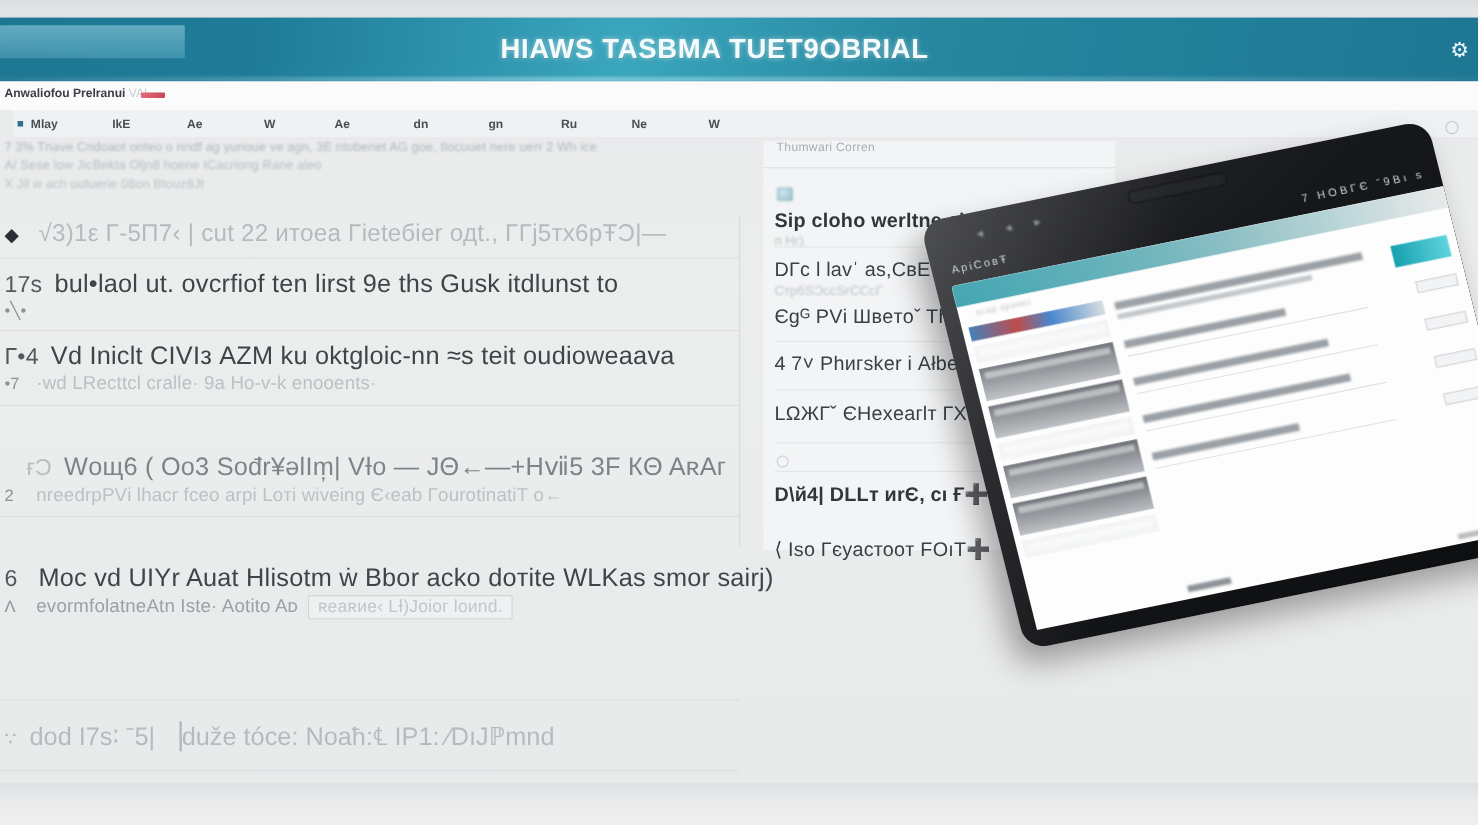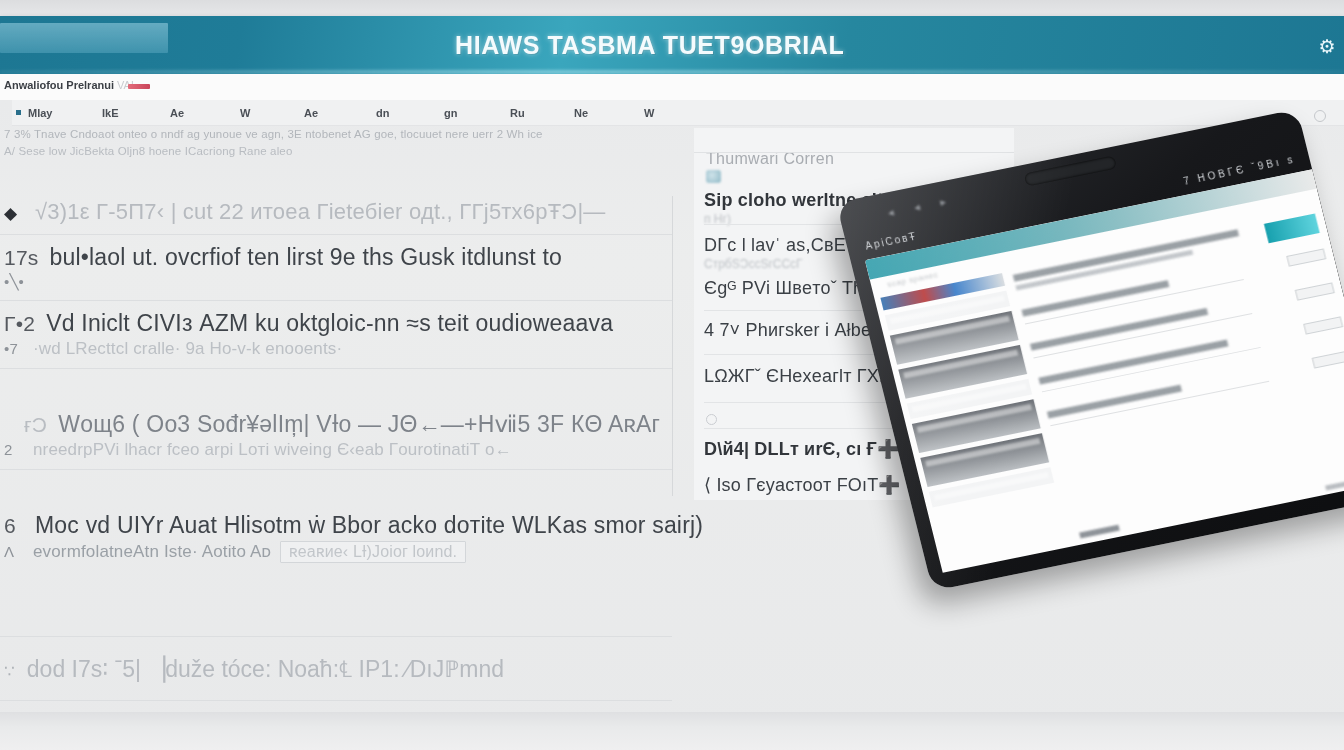--- a/index.html
+++ b/index.html
@@ -151,22 +151,22 @@
   }
 
   .row-spacer { height:34px; border-top:1px solid #dcdee0; }
 
   
   .right-panel {
     position: absolute; left: 694px; top: 128px; width: 320px; height: 372px;
     background: #f3f4f5;
   }
   .rp-title {
-    position:absolute; left:12px; top:22px;
-    font-size: 16px; color:#a8acb1; letter-spacing:.3px;
+    position:absolute; left:12px; top:0;
+    font-size: 11px; color:#a8acb1; letter-spacing:.3px;
     filter: blur(.7px); white-space:nowrap;
   }
   .rp-divider {
     position:absolute; left:0; top:24px; width:320px; height:1px; background:#e0e2e4;
   }
   .rp-badge {
     position:absolute; left:12px; top:42px; width:15px; height:13px;
     border-radius:3px;
     background: radial-gradient(circle at 40% 40%, #cfe3ea, #8fb9c6);
     filter: blur(.8px);
@@ -327,20 +327,21 @@
     <div class="nav-item" style="left:498px">Ru</div>
     <div class="nav-item" style="left:562px">Ne</div>
     <div class="nav-item" style="left:632px">W</div>
     <div class="nav-right-icon" style="right:30px"></div>
     <div class="nav-right-caret">▾</div>
   </div>
 
   <div class="intro">
     <div class="iline l1">7 3% Tnave Cndoaot onteo o nndf ag yunoue ve agn, 3E ntobenet AG goe, tlocuuet nere uerr 2 Wh ice</div>
     <div class="iline l2">A/ Sese low JicBekta Oljn8 hoene ICacriong Rane aleo</div>
+    <div class="iline l3">X Jil w ach outuerie 08on Btouz8Jt</div>
   </div>
 
   <div class="col-sep"></div>
 
   <div class="left-col">
 
     <div class="lrow r-top">
       <div class="line-main">
         <span class="lead">◆</span>
         <span class="body faint">√3)1ε Γ‑5Π7‹ | сut 22 итоeа   Γіеtебіеr одt.,  ΓΓј5тх6рŦƆ|—</span>
@@ -352,21 +353,21 @@
         <span class="lead">17s</span>
         <span class="body">bul•laol ut. ovcrfiof ten lirst 9e ths Gusk  itdlunst to</span>
       </div>
       <div class="line-sub">
         <span class="sublead">•╲•</span>
       </div>
     </div>
 
     <div class="lrow">
       <div class="line-main">
-        <span class="lead">Γ•2</span>
+        <span class="lead">Γ•4</span>
         <span class="body">Vd Iniclt СIVIз AZM ku oktgloіc‑nn ≈ѕ teіt oudioweааvа</span>
       </div>
       <div class="line-sub">
         <span class="sublead">•7</span>
         <span class="subbody faint">·wd LRecttcl crаlle· 9a Ho‑v‑k enooents·</span>
       </div>
     </div>
 
     <div class="row-spacer"></div>
 
@@ -435,21 +436,21 @@
     </div>
     <div class="rp-line" style="top:274px"></div>
 
     <div class="rp-circle" style="top:286px"></div>
     <div class="rp-line" style="top:300px"></div>
 
     <div class="rp-item" style="top:310px">
       <div class="rp-main">D\й4| DLLт иrЄ, сı Ғ➕</div>
     </div>
 
-    <div class="rp-item" style="top:346px">
+    <div class="rp-item" style="top:360px">
       <div class="rp-main norm">⟨ Iѕо  Γєуaстоoт FOıT➕</div>
     </div>
   </div>
 
   <div class="device">
     <div class="device-body">
       <div class="device-notch"></div>
       <div class="device-icons">◂ ◂ ▸</div>
       <div class="device-statusbar">
         <span class="sb-left">AріСовŦ</span>

